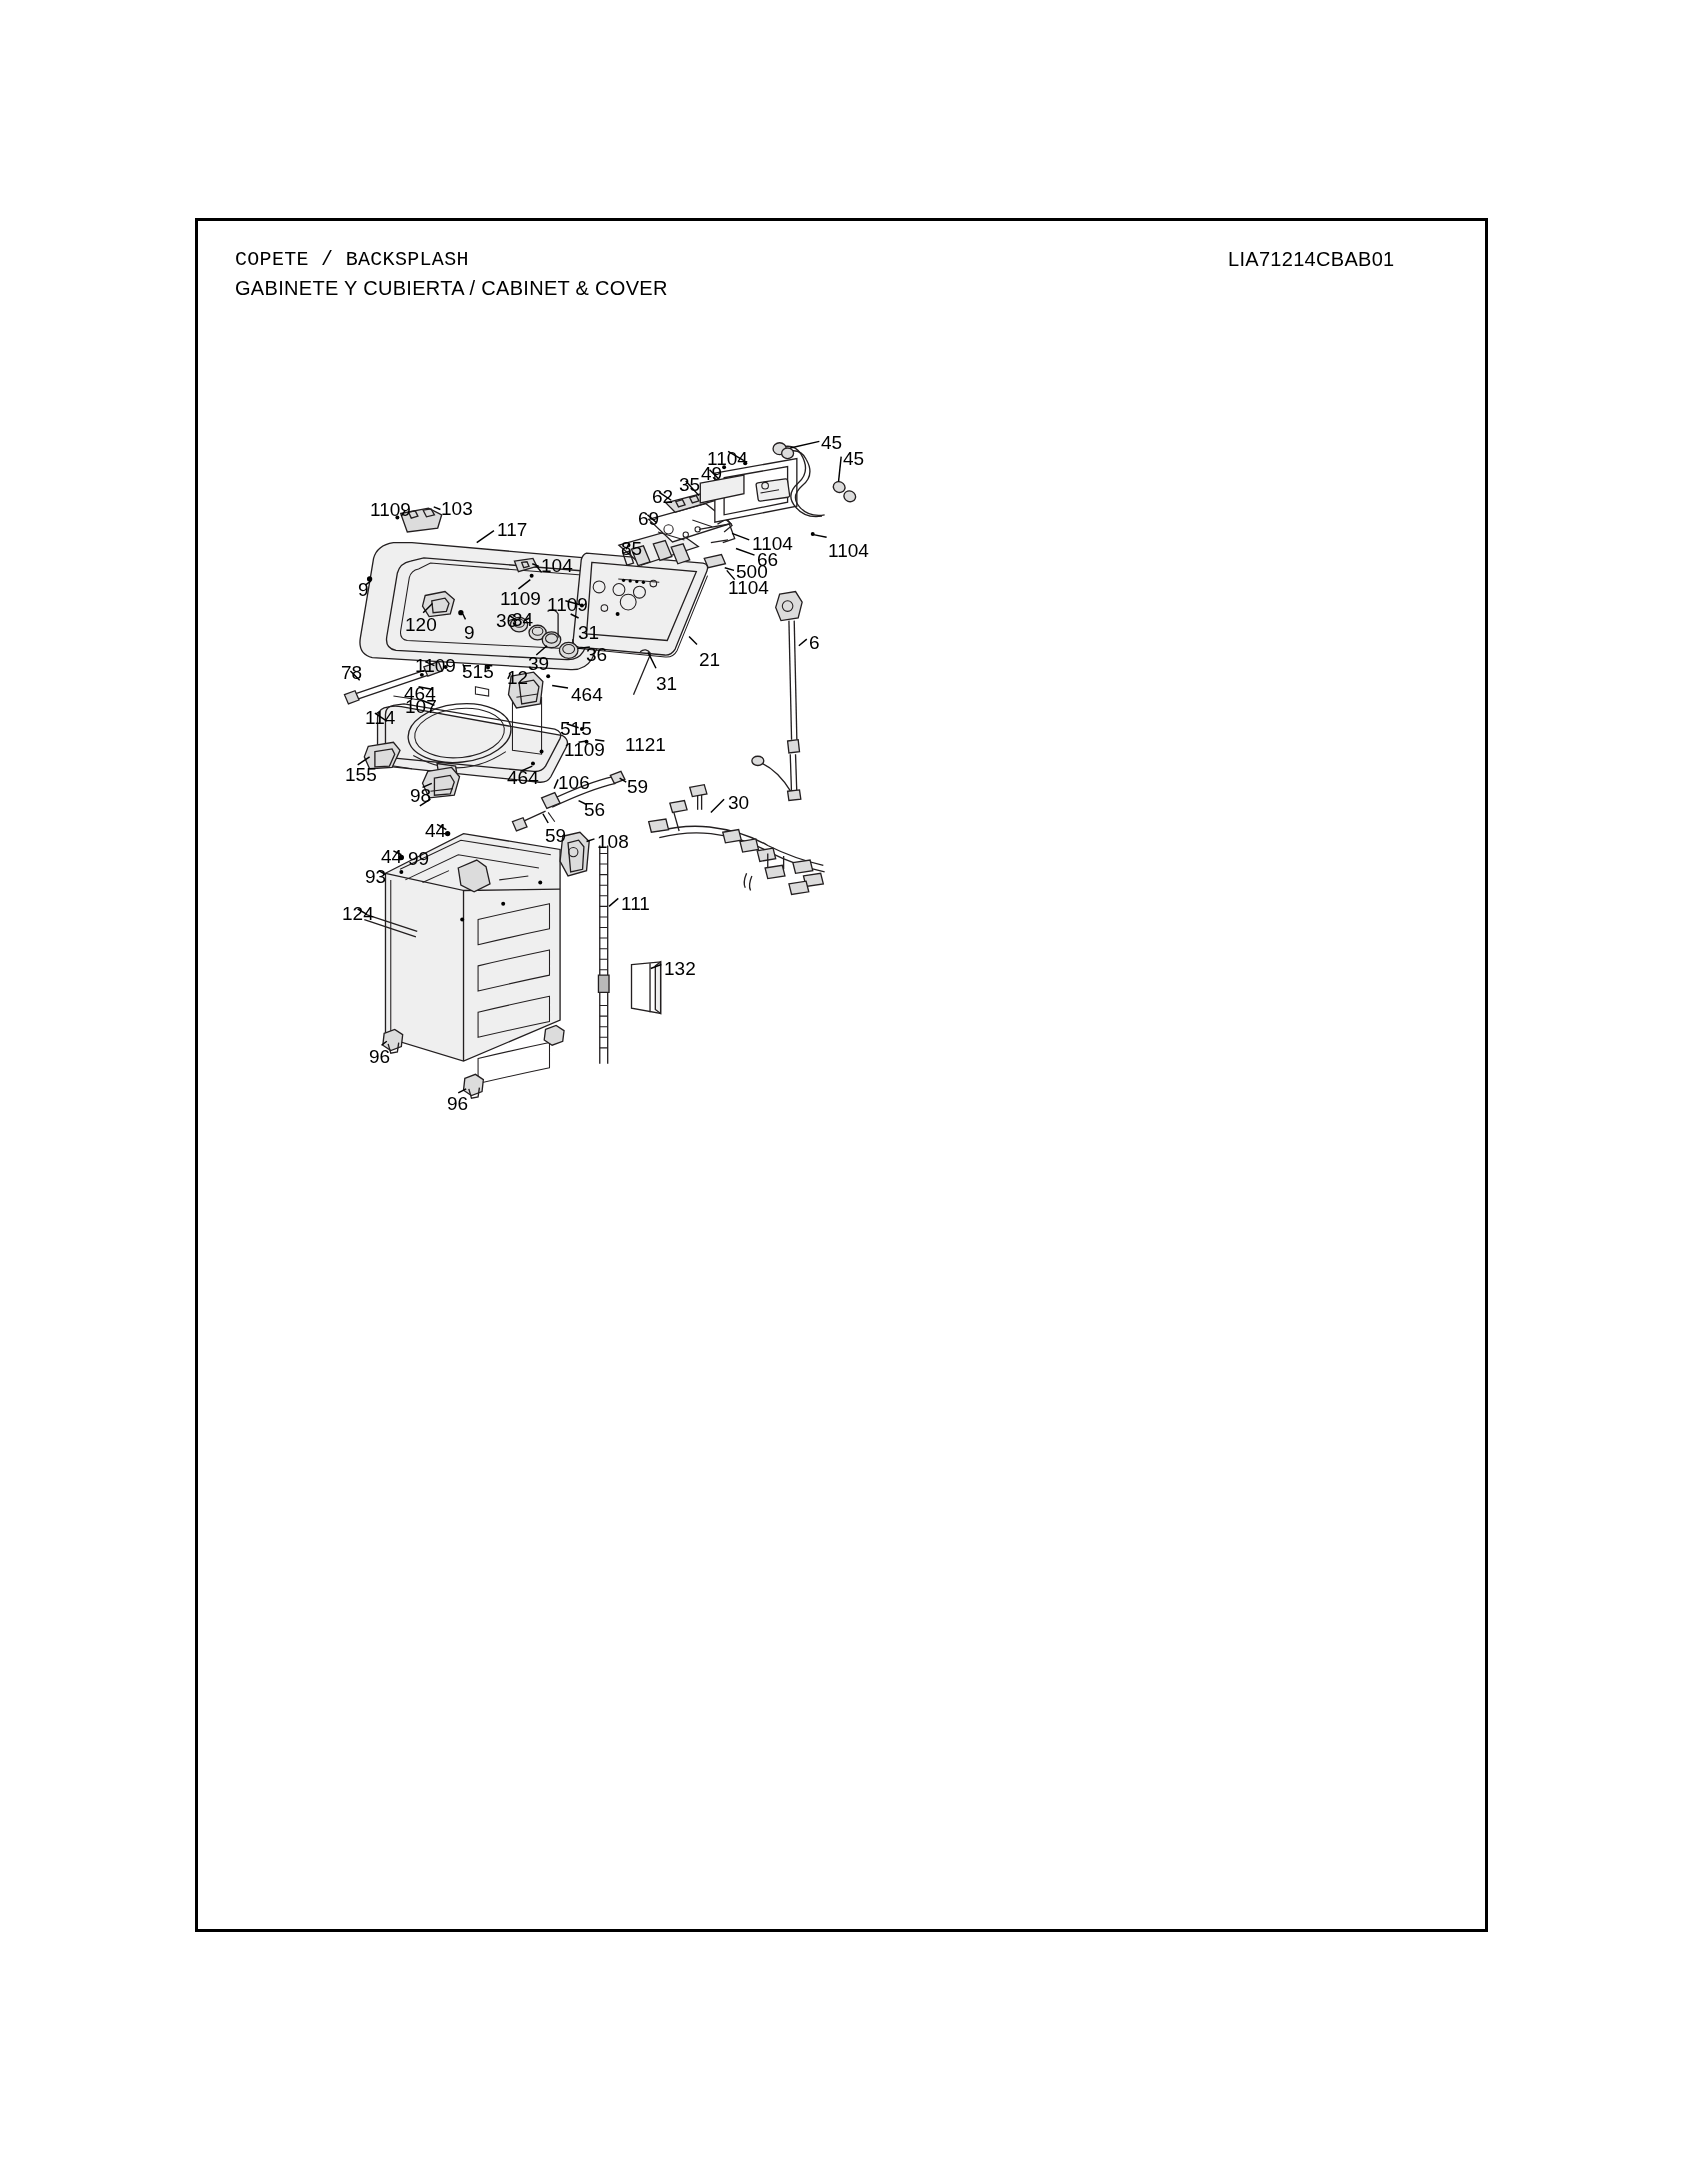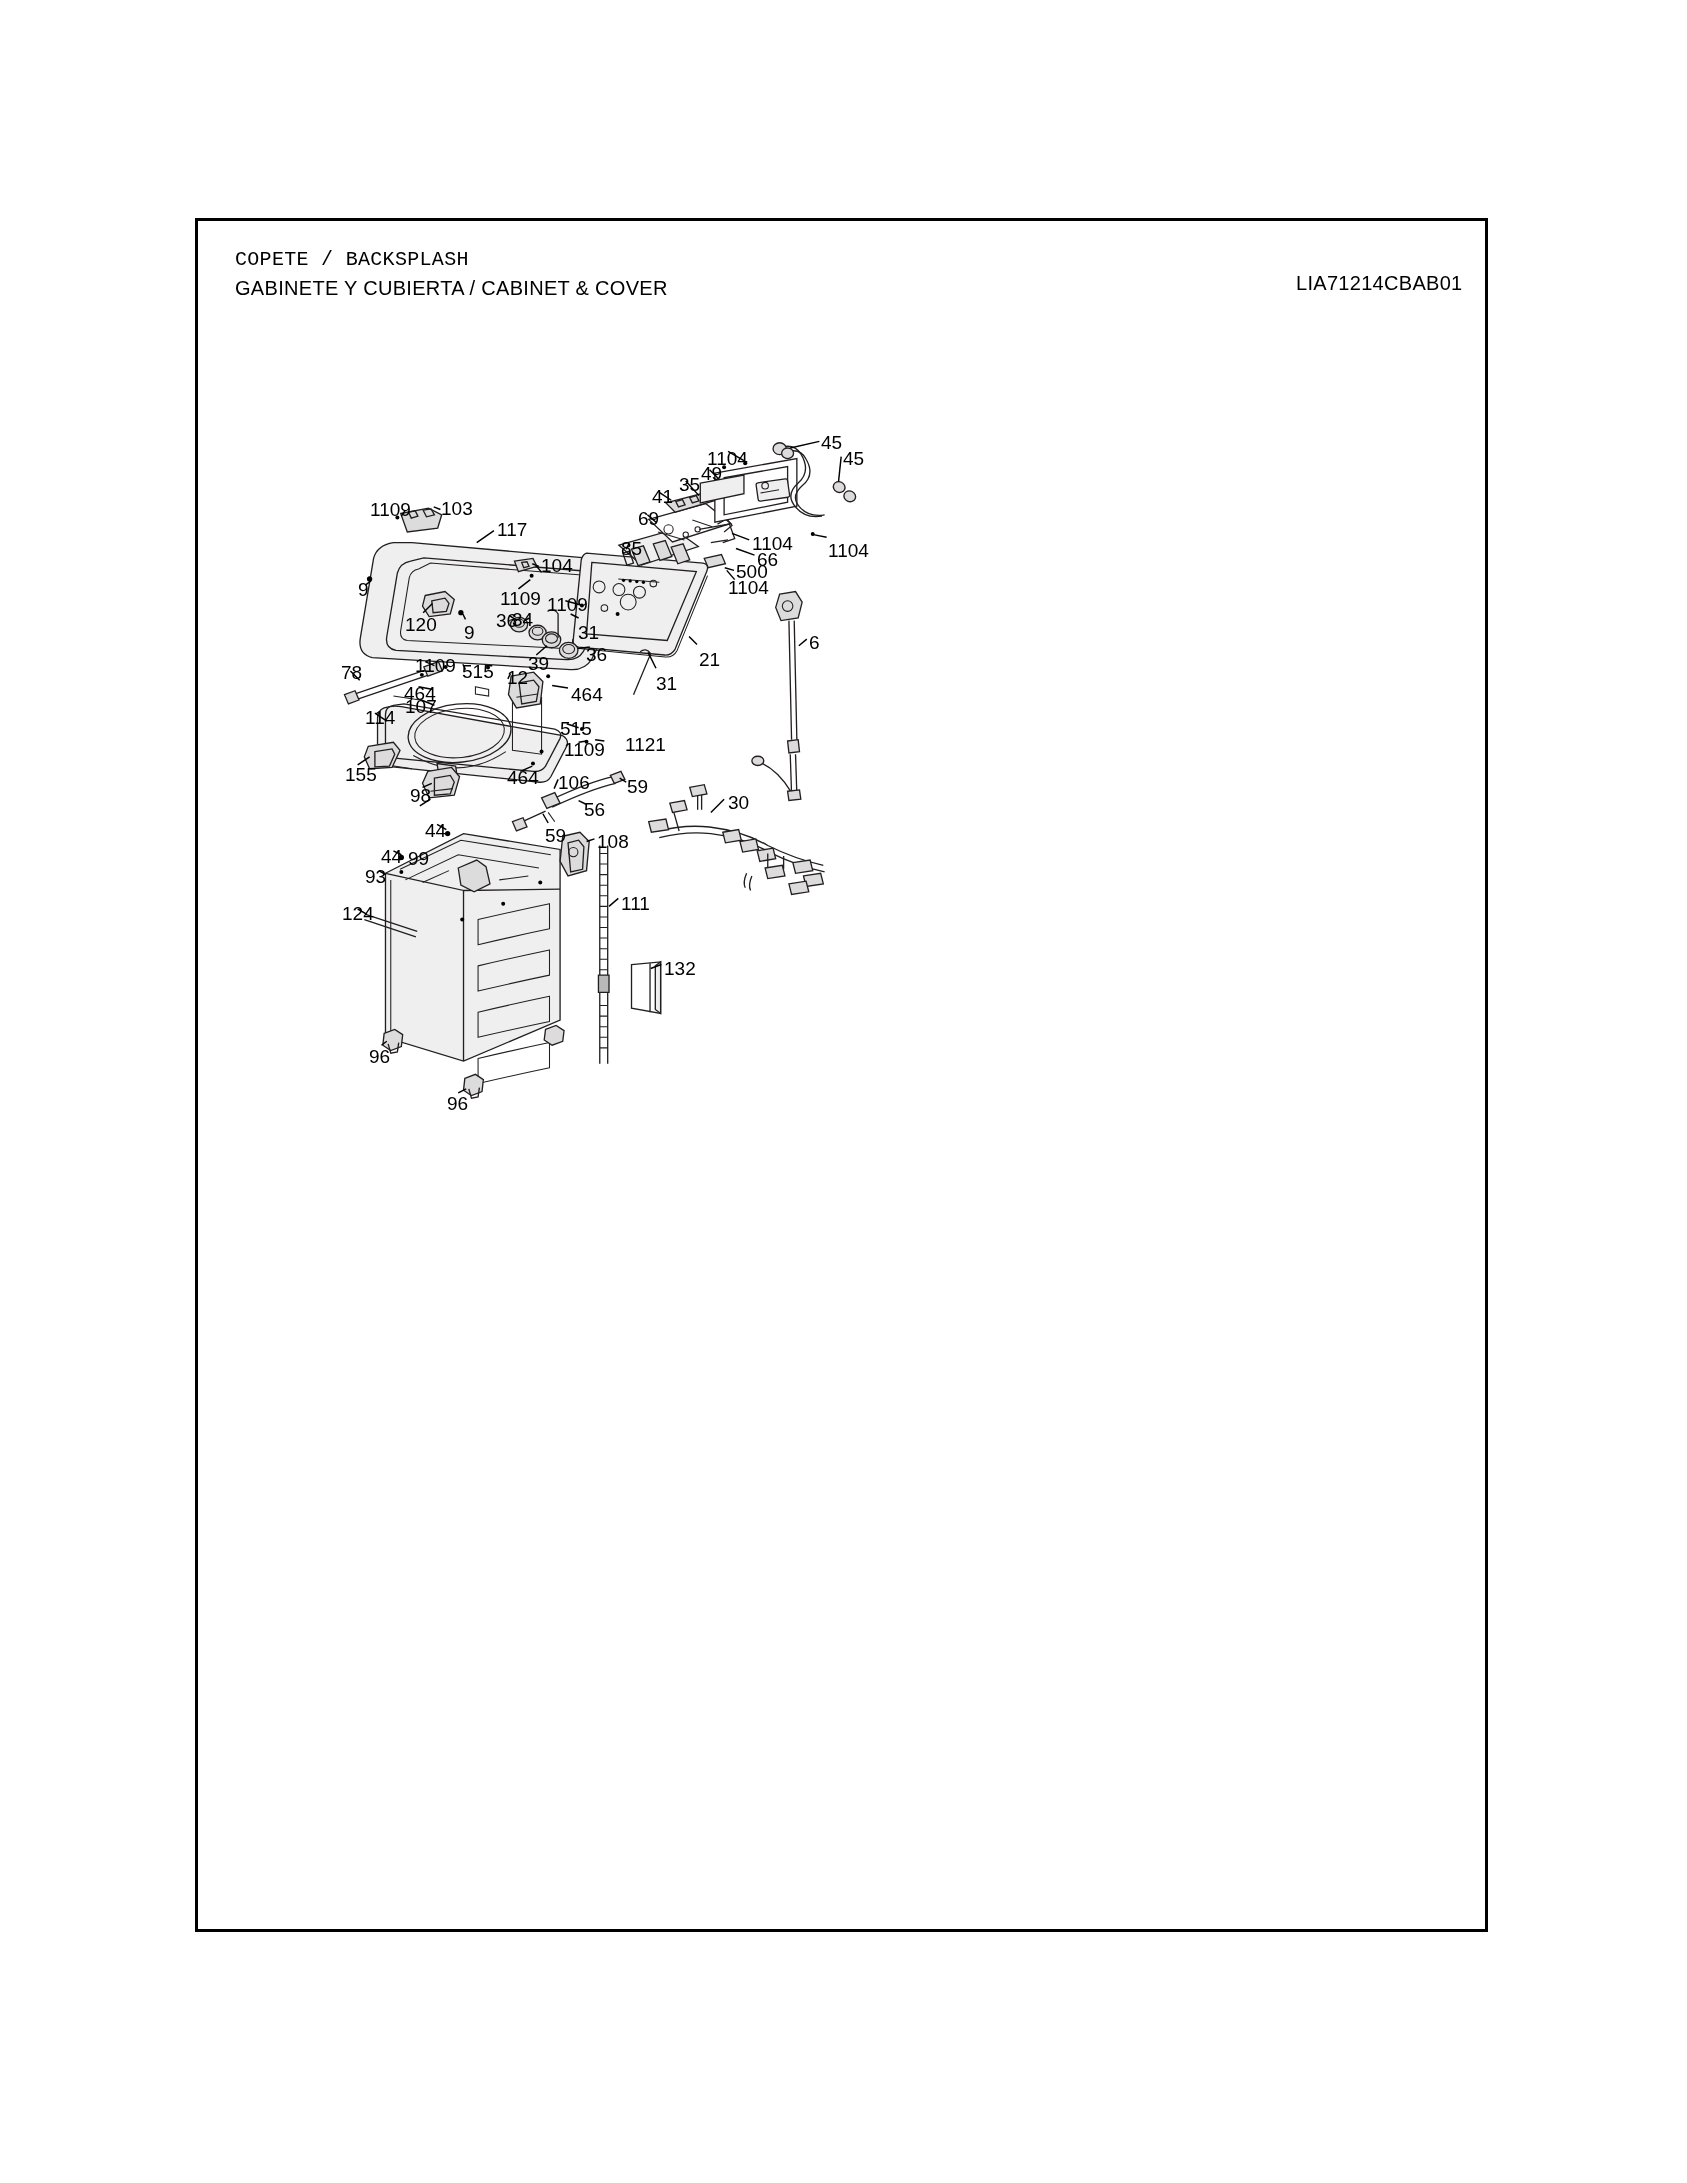--- a/index.html
+++ b/index.html
@@ -35,21 +35,21 @@
   
   .hdr-line {
     position: absolute;
     font-size: 20px;
     letter-spacing: 0.3px;
     white-space: nowrap;
     color: #000;
   }
   #title-line-1 { left: 235px; top: 248px; font-family: Liberation Mono, monospace; }
   #title-line-2 { left: 235px; top: 277px; }
-  #sheet-code   { left: 1296px; top: 248px; margin-top: 24px; }
+  #sheet-code   { left: 1228px; top: 248px; }
 
   
   .lbl {
     position: absolute;
     font-size: 19px;
     line-height: 1;
     color: #000;
     white-space: nowrap;
   }
   
@@ -431,21 +431,21 @@
   <div class="lbl" style="left:496px;top:611px;">36</div>
   <div class="lbl" style="left:512px;top:610px;">34</div>
   <div class="lbl" style="left:547px;top:595px;">1109</div>
   <div class="lbl" style="left:578px;top:623px;">31</div>
   <div class="lbl" style="left:528px;top:654px;">39</div>
   <div class="lbl" style="left:586px;top:645px;">36</div>
   <div class="lbl" style="left:656px;top:674px;">31</div>
   <div class="lbl" style="left:699px;top:650px;">21</div>
   <div class="lbl" style="left:621px;top:539px;text-align:center;">85</div>
   <div class="lbl" style="left:638px;top:509px;">69</div>
-  <div class="lbl" style="left:652px;top:487px;">41</div>
+  <div class="lbl" style="left:652px;top:487px;">62</div>
   <div class="lbl" style="left:679px;top:475px;">35</div>
   <div class="lbl" style="left:701px;top:464px;">49</div>
   <div class="lbl" style="left:707px;top:449px;">1104</div>
   <div class="lbl" style="left:821px;top:433px;">45</div>
   <div class="lbl" style="left:843px;top:449px;">45</div>
   <div class="lbl" style="left:752px;top:534px;">1104</div>
   <div class="lbl" style="left:757px;top:550px;">66</div>
   <div class="lbl" style="left:736px;top:562px;">500</div>
   <div class="lbl" style="left:728px;top:578px;">1104</div>
   <div class="lbl" style="left:828px;top:541px;">1104</div>

